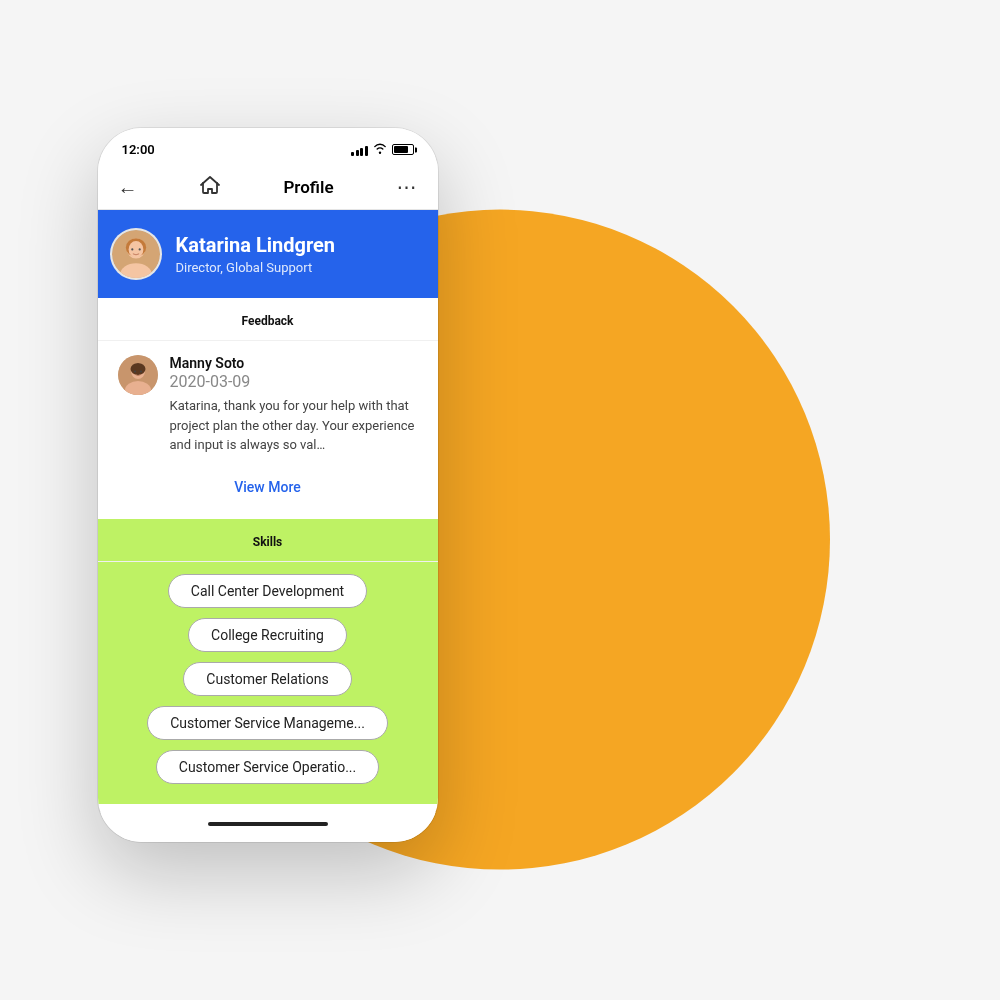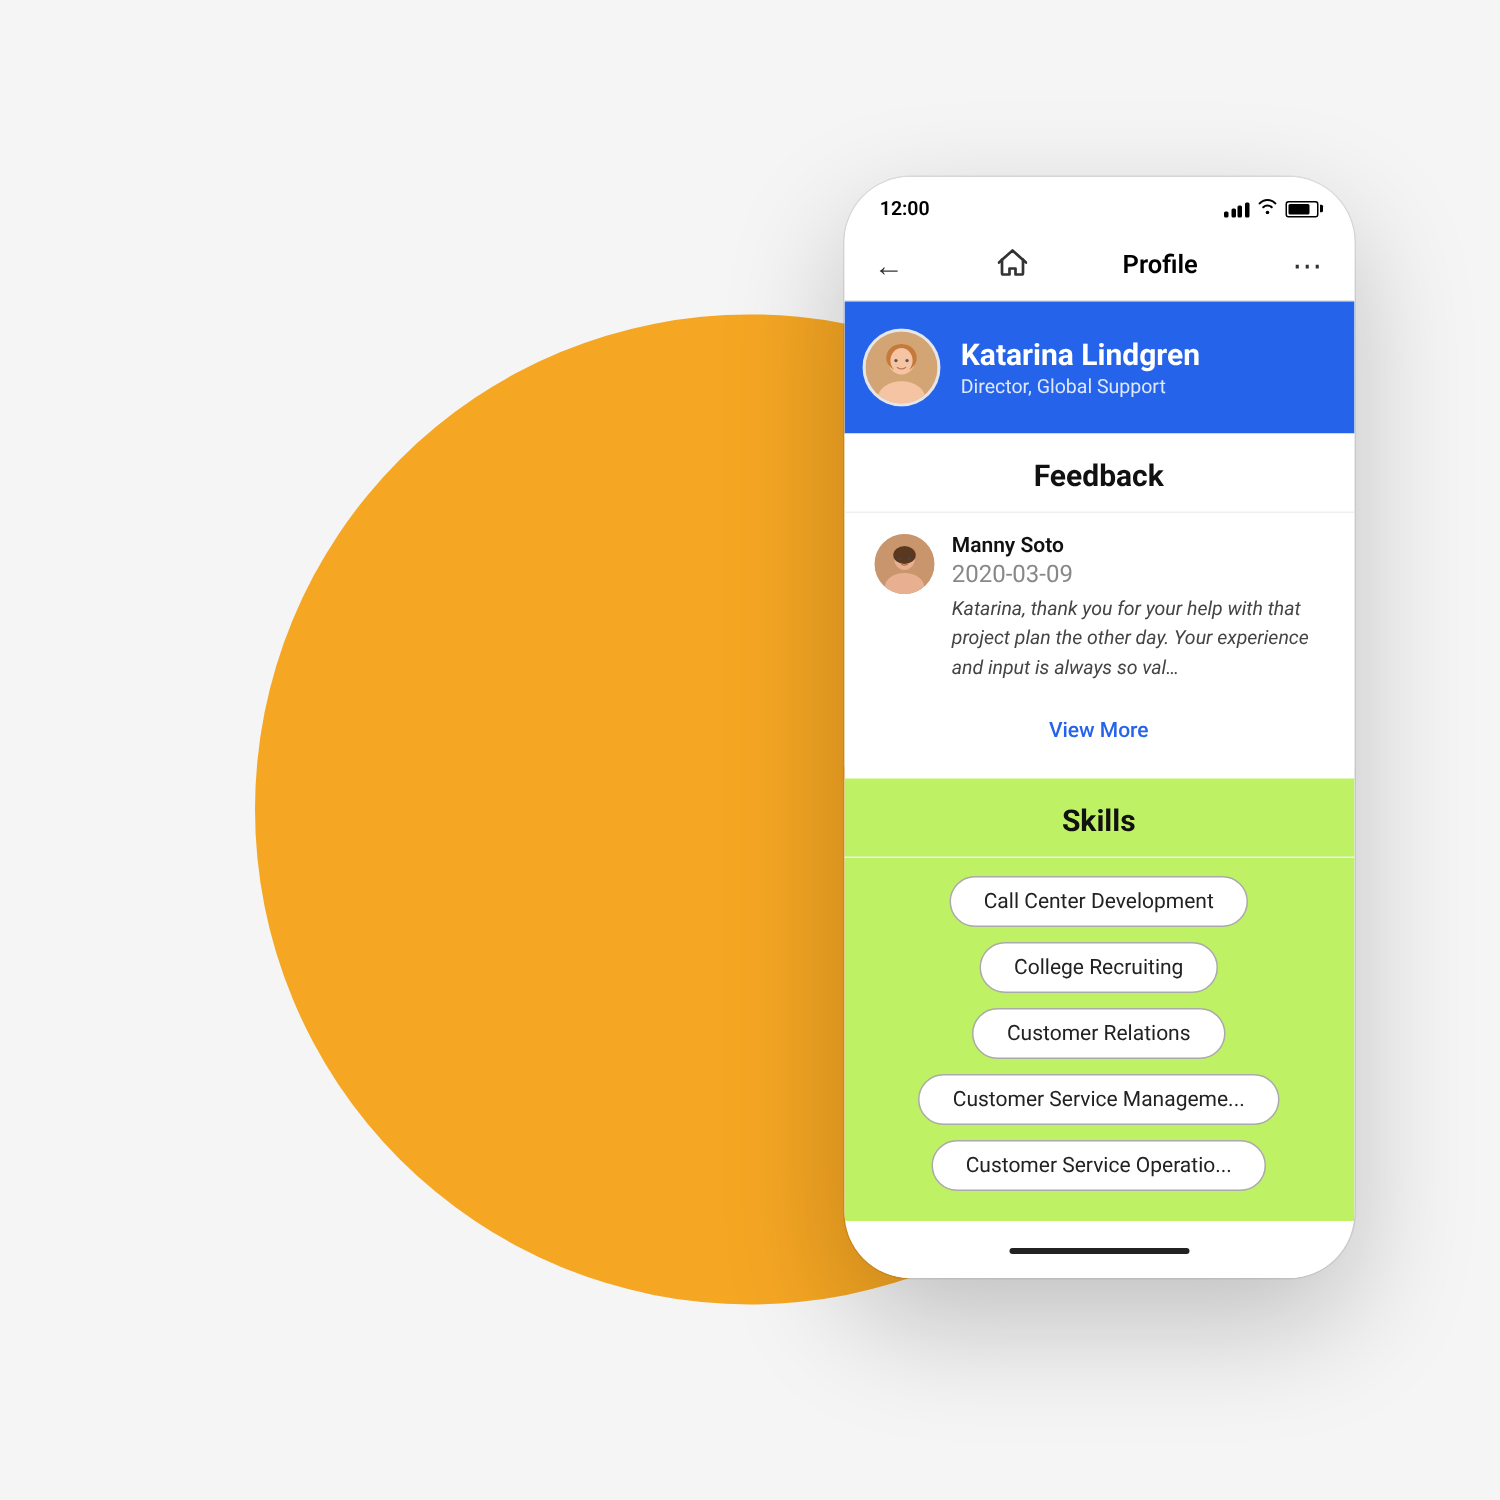--- a/index.html
+++ b/index.html
@@ -14,21 +14,21 @@
       font-family: -apple-system, BlinkMacSystemFont, 'Segoe UI', Roboto, sans-serif;
       overflow: hidden;
     }
 
     .scene {
       position: relative;
       width: 805px;
       height: 1000px;
       display: flex;
       align-items: center;
-      justify-content: flex-end;
+      justify-content: flex-start;
     }
 
     .orange-circle {
       position: absolute;
       width: 660px;
       height: 660px;
       background: #F5A623;
       border-radius: 50%;
       top: 50%;
       left: 50%;
@@ -190,21 +190,21 @@
       margin-top: 3px;
     }
 
     
     .section {
       background: #fff;
       margin-bottom: 8px;
     }
 
     .section-title {
-      font-size: 20px;
+      font-size: 12px;
       font-weight: 700;
       color: #111;
       text-align: center;
       padding: 16px 21px 12px;
       border-bottom: 1px solid #f0f0f0;
     }
 
     
     .feedback-item {
       padding: 14px 20px;
@@ -237,21 +237,20 @@
       font-size: 16px;
       color: #888;
       margin-top: 1px;
     }
 
     .feedback-text {
       font-size: 13px;
       color: #444;
       margin-top: 5px;
       line-height: 1.5;
-      font-style: italic;
     }
 
     .view-more {
       text-align: center;
       padding: 10px 4px 16px;
       font-size: 14px;
       font-weight: 500;
       color: #2563EB;
       cursor: pointer;
     }

